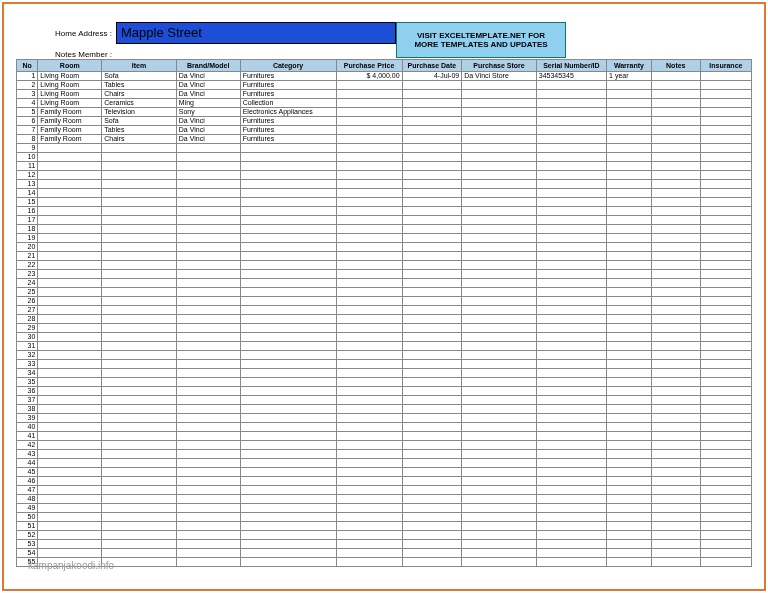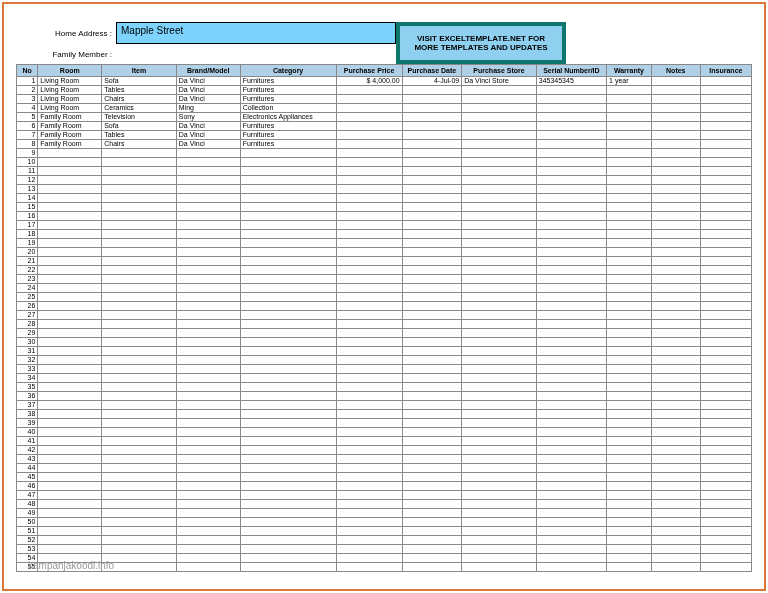--- a/index.html
+++ b/index.html
@@ -2,44 +2,44 @@
 <html><head>
 <meta charset="utf-8">
 <style>
 * { margin: 0; padding: 0; box-sizing: border-box; }
 body { font-family: Arial, sans-serif; background: #fff; width: 768px; height: 593px; position: relative; }
 .frame { border: 2px solid #d97838; width: 764px; height: 589px; margin: 2px; padding: 18px 12px 12px 12px; position: relative; }
 .header-area { display: flex; justify-content: flex-start; align-items: flex-start; margin-bottom: 0; padding-left: 28px; }
 .form-fields { display: flex; flex-direction: column; gap: 6px; }
 .field-row { display: flex; align-items: center; font-size: 8px; }
 .field-label { width: 72px; text-align: right; padding-right: 4px; }
-.field-input { border: 1px solid #000; width: 280px; padding: 2px 4px; font-size: 10px; background: #7dd3fc; }
+.field-input { border: 1px solid #000; width: 280px; padding: 2px 4px; font-size: 13px; background: #1d4ed8; }
 .field-input.tall { height: 22px; }
 .field-input.short { height: 14px; display: flex; align-items: center; }
-.promo-box { background: #8fd0f0; border: 4px solid #0f766e; padding: 8px 10px; width: 170px; text-align: center; font-size: 8px; font-weight: bold; color: #000; margin-right: 28px; }
+.promo-box { background: #8fd0f0; border: 1px solid #0f766e; padding: 8px 10px; width: 170px; text-align: center; font-size: 8px; font-weight: bold; color: #000; margin-right: 28px; }
 .table-wrap { width: 100%; overflow: hidden; }
 table { border-collapse: collapse; width: 100%; font-size: 7px; }
 th { background: #b0d0e8; border: 1px solid #888; font-weight: bold; padding: 1px 2px; text-align: center; height: 12px; white-space: nowrap; }
 td { border: 1px solid #888; padding: 0 2px; height: 8px; line-height: 8px; white-space: nowrap; overflow: hidden; }
 td.num { text-align: right; }
 td.price { text-align: right; }
 .watermark { position: absolute; bottom: 18px; left: 24px; font-size: 10px; color: #999; }
 </style>
 </head>
 <body>
 
 <div class="frame">
   <div class="header-area">
     <div class="form-fields">
       <div class="field-row">
         <span class="field-label">Home Address :</span>
         <div class="field-input tall">Mapple Street</div>
       </div>
       <div class="field-row">
-        <span class="field-label">Family Member :</span>
+        <span class="field-label">Notes Member :</span>
       </div>
     </div>
     <div class="promo-box">VISIT EXCELTEMPLATE.NET FOR MORE TEMPLATES AND UPDATES</div>
   </div>
 
   <div class="table-wrap">
     <table>
       <colgroup>
         <col style="width:20px">
           <col style="width:60px">

